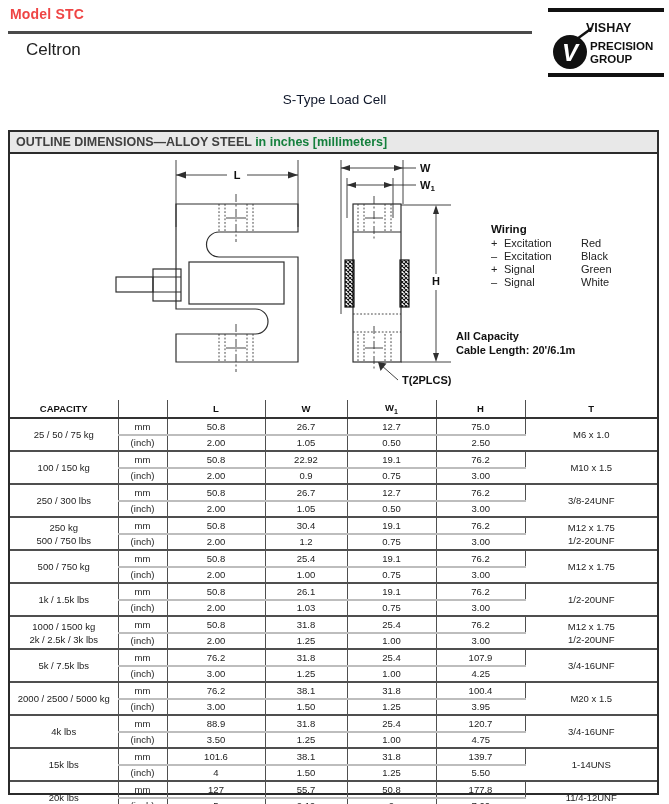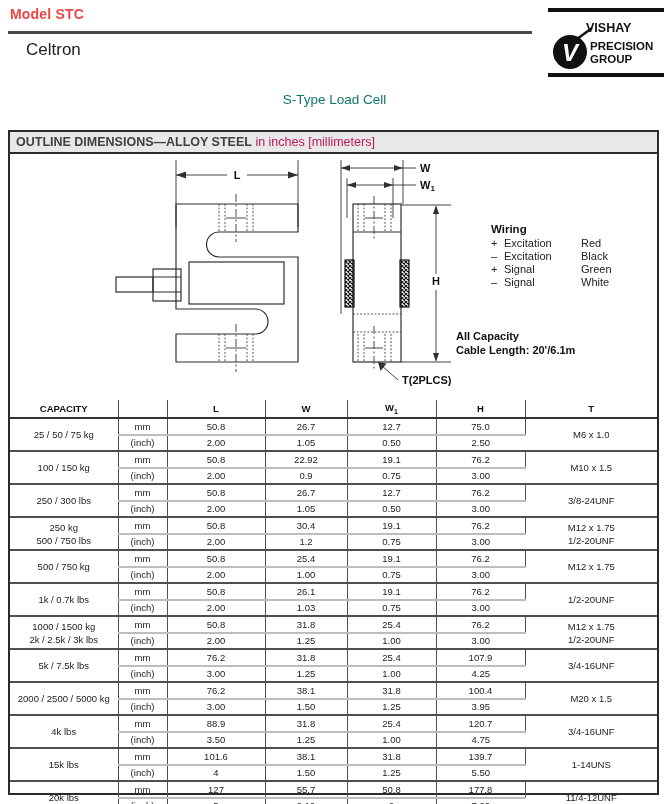--- a/index.html
+++ b/index.html
@@ -2,26 +2,26 @@
 <html><head>
 <meta charset="utf-8">
 <style>
   html,body{margin:0;padding:0;background:#ffffff;}
   body{width:669px;height:804px;position:relative;font-family:"Liberation Sans",sans-serif;color:#1f1f1f;overflow:hidden;}
   .abs{position:absolute;}
   
   #model-title{left:10px;top:6px;font-size:14px;font-weight:bold;letter-spacing:.2px;color:#ef4444;}
   #header-rule{left:8px;top:31px;width:524px;height:2.5px;background:#4a4a4a;}
   #company{left:10px;top:40px;font-size:17px;color:#222;margin-left:16px;}
-  #page-title{left:0;top:92px;width:669px;text-align:center;font-size:13.5px;color:#0f766e;}
+  #page-title{left:0;top:92px;width:669px;text-align:center;font-size:13.5px;color:#0f172a;}
   
   #outline-box{left:8px;top:130px;width:651px;height:665px;border:2px solid #2b2b2b;box-sizing:border-box;}
   #section-band{height:20px;background:#e8e8e8;border-bottom:2px solid #2b2b2b;line-height:20px;padding-left:6px;font-size:12.5px;white-space:nowrap;}
   #section-band .b{font-weight:bold;color:#404040;}
-  #section-band .n{font-weight:normal;color:#be185d;}
+  #section-band .n{font-weight:bold;color:#15803d;}
   #drawing-area{height:246px;position:relative;background:#fff;}
   
   table{border-collapse:collapse;width:100%;table-layout:fixed;}
   th,td{padding:0;text-align:center;font-size:9.5px;color:#222;border-right:1px solid #4f4f4f;overflow:hidden;}
   th:last-child,td:last-child{border-right:none;}
   thead th{height:17px;font-weight:bold;color:#111;border-bottom:2px solid #333;text-align:center;}
   tbody td{height:14.5px;line-height:13px;}
   tbody tr.group-start td{border-top:2px solid #4f4f4f;}
   tbody tr:first-child td{border-top:none;}
   tbody tr.sub td{border-top:2px solid #bdbdbd;}
@@ -262,21 +262,21 @@
         </tr>
         <tr class="sub">
           <td class="unit">(inch)</td>
           <td>2.00</td>
           <td>1.00</td>
           <td>0.75</td>
           <td>3.00</td>
         </tr>
         <tr class="group-start">
           <td class="cap" rowspan="2">
-            <div>1k / 0.7k lbs</div>
+            <div>1k / 1.5k lbs</div>
           </td>
           <td class="unit">mm</td>
           <td>50.8</td>
           <td>26.1</td>
           <td>19.1</td>
           <td>76.2</td>
           <td class="tcol" rowspan="2">
             <div>1/2-20UNF</div>
           </td>
         </tr>

